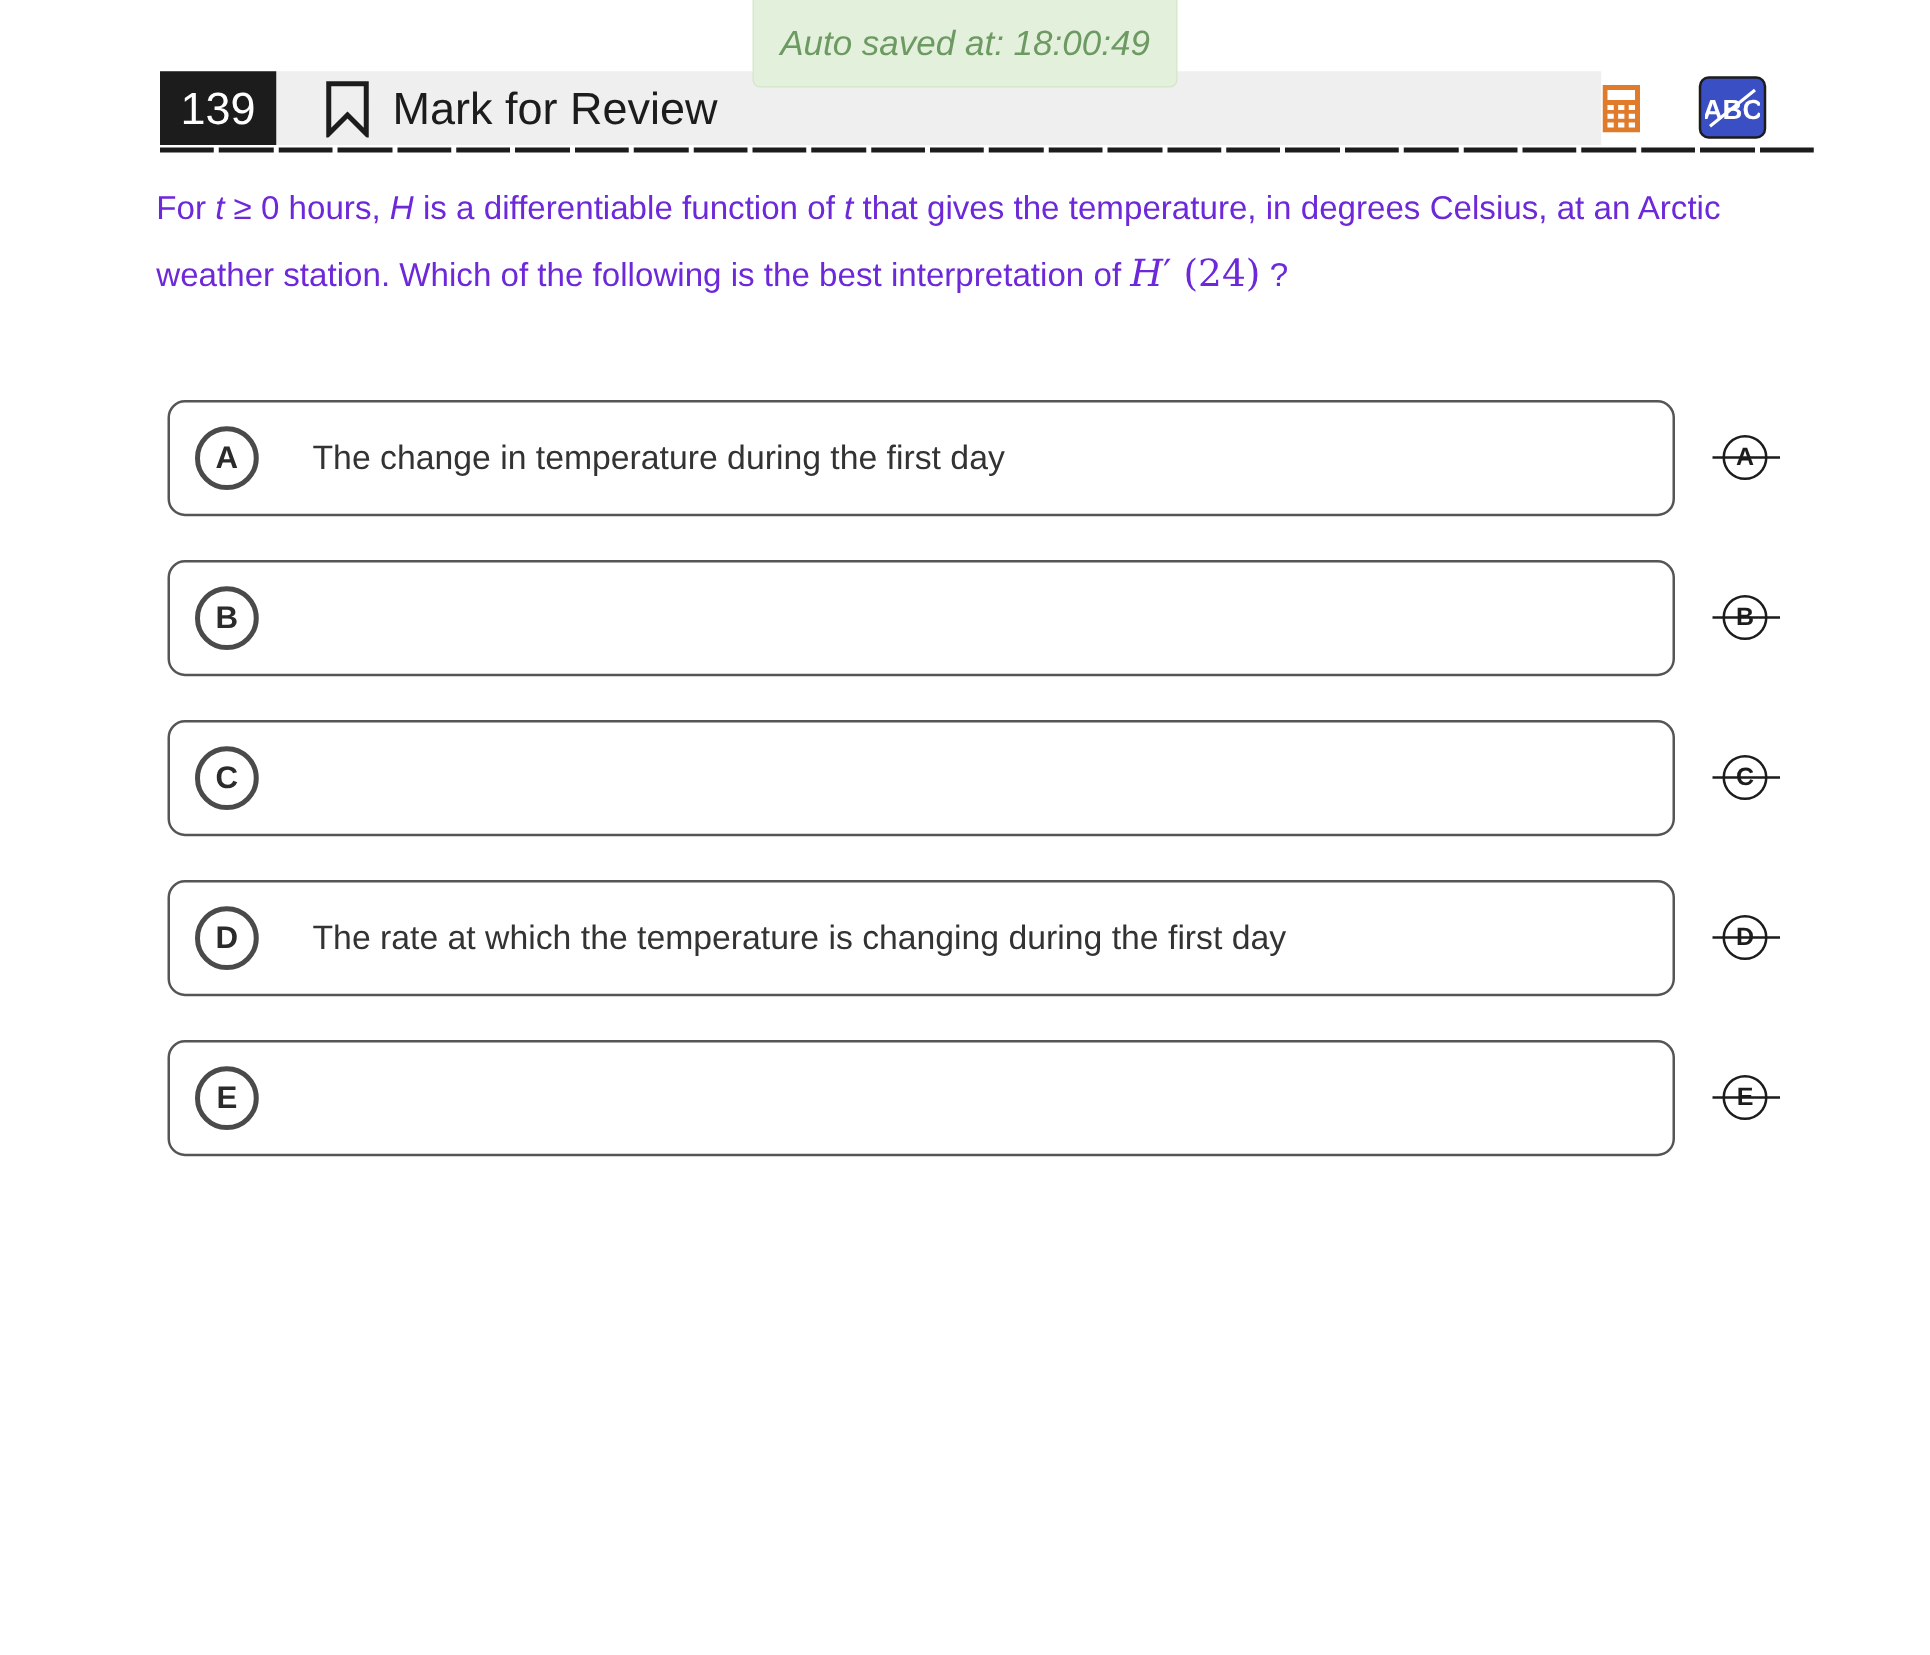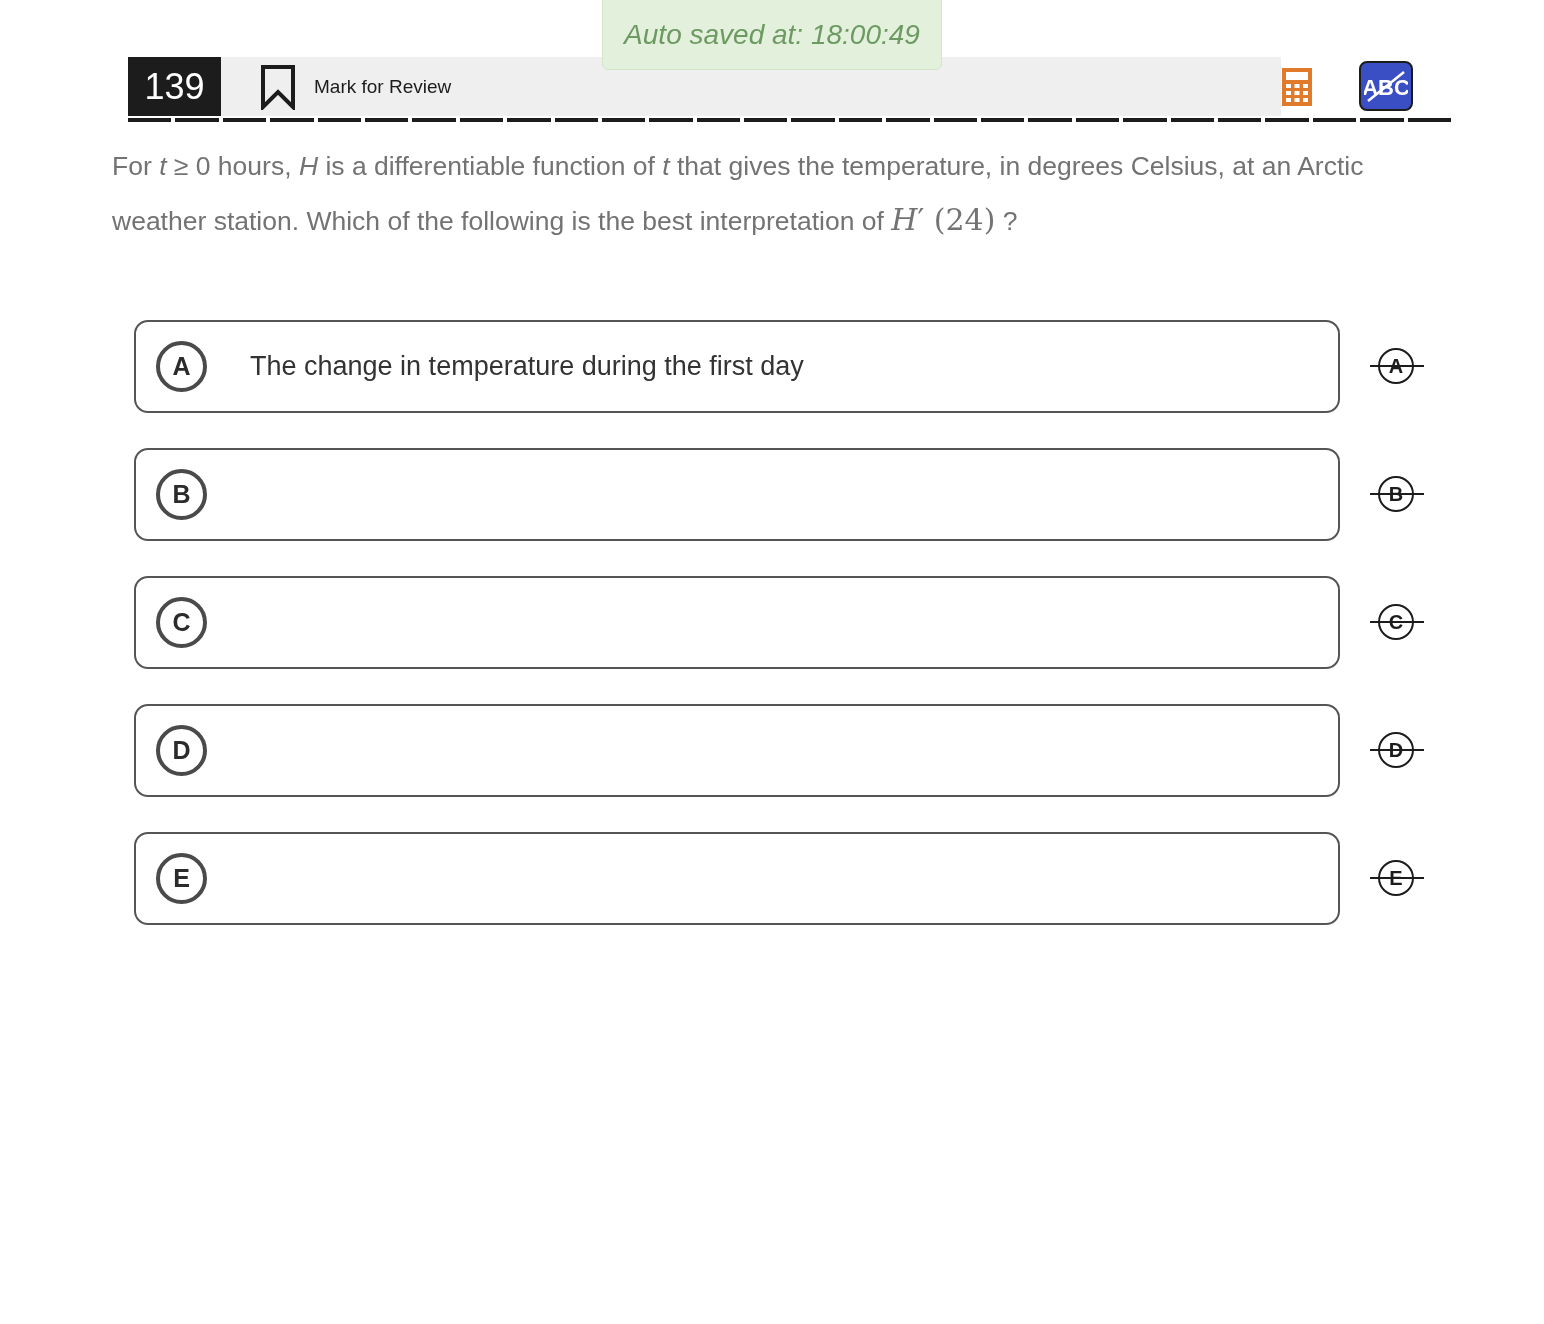--- a/index.html
+++ b/index.html
@@ -10,31 +10,31 @@
            background:#e3f0dc; border:1px solid #d3e6c8; border-radius:6px;
            box-sizing:border-box; display:flex; align-items:center; justify-content:center;
            padding-top:6px; z-index:5; }
   .toast span { color:#6d9a62; font-size:28px;font-style:italic; }
 
   .header { position:absolute; left:128px; top:57px; width:1153px; height:59px; background:#efefef; }
   .qnum { position:absolute; left:0; top:0; width:93px; height:59px; background:#1c1c1c;
           color:#ffffff; font-size:36px; display:flex; align-items:center; justify-content:center; }
   .mark { position:absolute; left:132px; top:4px; height:52px; display:flex; align-items:center; cursor:pointer; }
   .mark svg { display:block; }
-  .mark .label { margin-left:18px; font-size:19px; color:#1c1c1c; }
+  .mark .label { margin-left:18px; font-size:36px; color:#1c1c1c; }
   .calc { position:absolute; left:1152px; top:10px; width:34px; height:40px; cursor:pointer; }
   .abc { position:absolute; left:1231px; top:4px; width:54px; height:50px; background:#3b4fc4;
          border:2px solid #1c1c1c; border-radius:8px; box-sizing:border-box; cursor:pointer;
          display:flex; align-items:center; justify-content:center; }
 
   .dashes { position:absolute; left:128px; top:118px; width:1328px; height:4px; display:flex; }
   .dash { height:4px; width:43.4px; margin-right:4px; background:#1c1c1c; flex:none; }
   .dash:last-child { margin-right:0; }
 
-  .question { position:absolute; left:112px; top:140px; width:1330px; font-size:26.5px; line-height:53px; color:#737373; }
+  .question { position:absolute; left:125px; top:140px; width:1330px; font-size:26.5px; line-height:53px; color:#6d28d9; }
   .question i { font-style:italic; }
   .math { font-family:"DejaVu Serif", "Liberation Serif", serif; font-size:30px; }
   .math i { font-style:italic; }
 
   .choice { position:absolute; left:134px; width:1206px; height:93px; border:2px solid #555555;
             border-radius:14px; box-sizing:border-box; background:#ffffff; cursor:pointer; }
   .choice .letter { position:absolute; left:20px; top:19px; width:51px; height:51px; border:4px solid #4a4a4a;
                     border-radius:50%; box-sizing:border-box; display:flex; align-items:center; justify-content:center;
                     font-size:25px; font-weight:bold; color:#2b2b2b; }
   .choice .text { position:absolute; left:114px; top:0; height:89px; display:flex; align-items:center;
@@ -138,20 +138,21 @@
 <div class="choice" style="top:576px">
   <div class="letter">C</div>
 </div>
 <div class="strike" style="top:602px">
   <div class="circ">C</div>
   <div class="line"></div>
 </div>
 
 <div class="choice" style="top:704px">
   <div class="letter">D</div>
+  <div class="text">The rate at which the temperature is changing during the first day</div>
 </div>
 <div class="strike" style="top:730px">
   <div class="circ">D</div>
   <div class="line"></div>
 </div>
 
 <div class="choice" style="top:832px">
   <div class="letter">E</div>
 </div>
 <div class="strike" style="top:858px">

